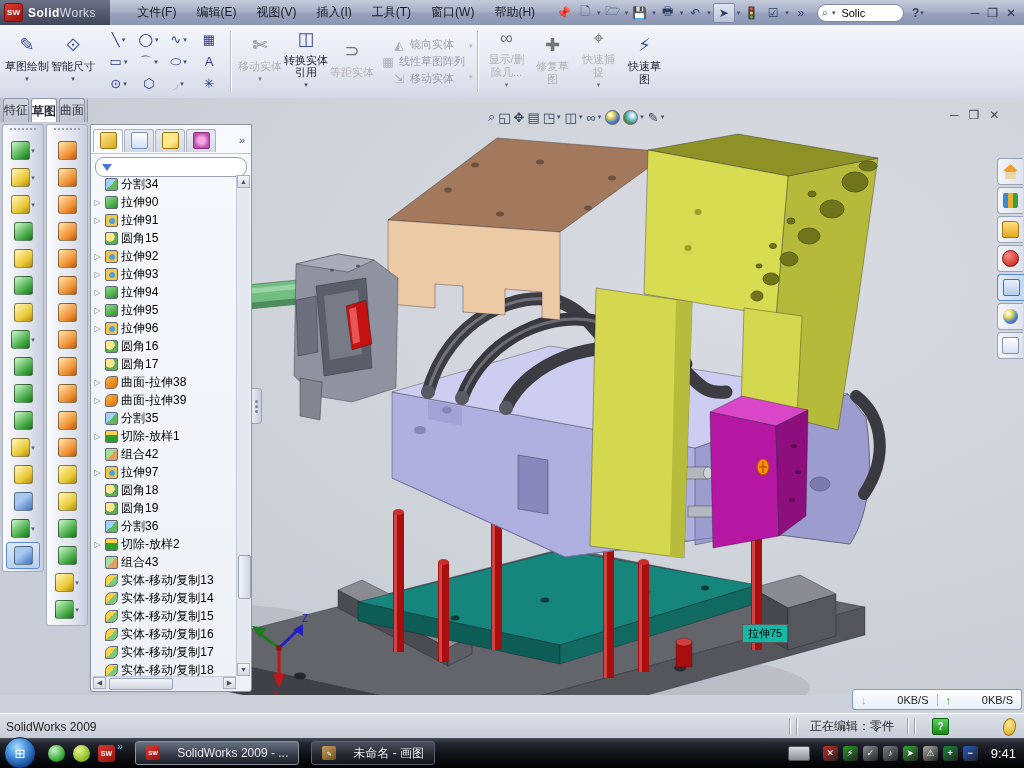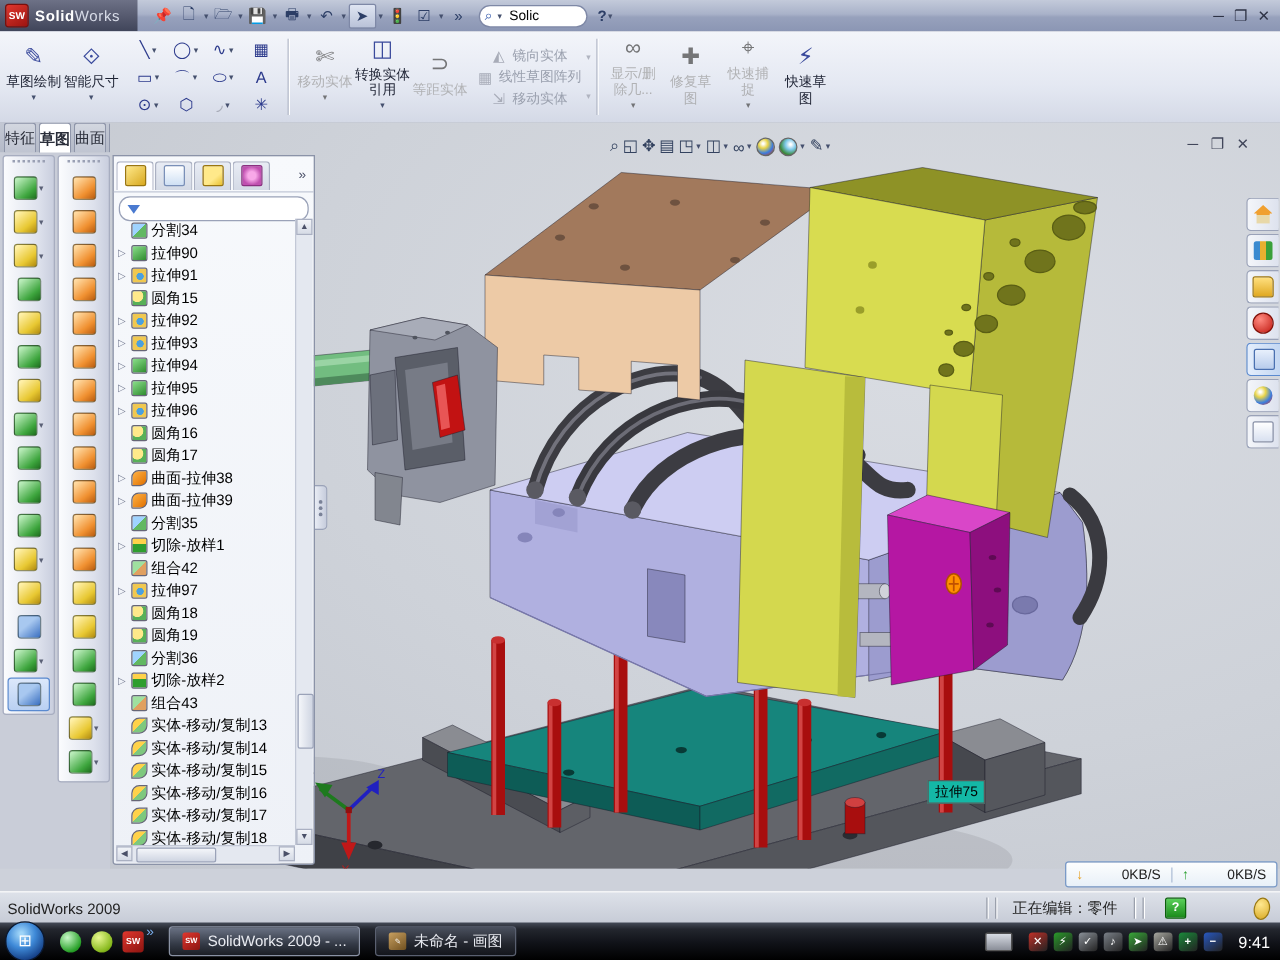--- a/index.html
+++ b/index.html
@@ -144,40 +144,49 @@
 
   
   .taskbar{position:absolute;left:0;top:738px;width:1024px;height:30px;background:linear-gradient(180deg,#454b58 0%,#23262e 18%,#101218 55%,#000 100%);display:flex;align-items:center;z-index:50}
   .orb{width:30px;height:30px;border-radius:50%;margin-left:4px;background:radial-gradient(circle at 40% 30%,#9ed4f8 5%,#3f8ad8 40%,#123a80 80%,#061b40 100%);border:1px solid #0a1830;display:flex;align-items:center;justify-content:center;color:#fff;font-size:13px}
   .qlaunch{display:flex;align-items:center;gap:8px;margin-left:12px}
   .ql{width:17px;height:17px;border-radius:50%}
   .ql-msgr{background:radial-gradient(circle at 35% 30%,#c8f8c8,#28a028 70%,#0a600a)}
   .ql-av{background:radial-gradient(circle at 35% 30%,#e8f890,#86b81c 70%,#3c6008)}
   .ql-sw{border-radius:3px;background:linear-gradient(145deg,#e0372e,#8c1410);color:#fff;font-size:7px;font-weight:bold;display:flex;align-items:center;justify-content:center}
   .qlmore{color:#7ab0f0;font-size:11px;margin-left:2px;align-self:flex-start;padding-top:2px}
-  .taskbtn{height:22px;margin-left:12px;padding:0 10px;display:flex;align-items:center;gap:6px;color:#e8eaf0;font-size:12px;border-radius:3px;border:1px solid #5a6070;background:linear-gradient(180deg,#4a505e,#23262e 60%,#14161c);max-width:170px;white-space:nowrap;overflow:hidden}
+  .taskbtn{height:22px;margin-left:12px;padding:0 10px;display:flex;align-items:center;gap:17px;color:#e8eaf0;font-size:12px;border-radius:3px;border:1px solid #5a6070;background:linear-gradient(180deg,#4a505e,#23262e 60%,#14161c);max-width:170px;white-space:nowrap;overflow:hidden}
   .taskbtn.active{background:linear-gradient(180deg,#6a7284,#343a46 60%,#1c1f26);border-color:#8a92a4}
   .tbico{width:14px;height:14px;border-radius:2px;flex:none;display:flex;align-items:center;justify-content:center;font-size:6px;font-weight:bold;color:#fff}
   .tbico.sw{background:linear-gradient(145deg,#e0372e,#8c1410)}
   .tbico.paint{background:linear-gradient(145deg,#c8a060,#705020)}
   .tray{margin-left:auto;display:flex;align-items:center;gap:5px;padding-right:8px}
   .kbicon{width:20px;height:13px;background:linear-gradient(180deg,#d8dce4,#8a8e98);border:1px solid #555;border-radius:2px;margin-right:8px}
   .trayic{width:15px;height:15px;border-radius:3px;display:flex;align-items:center;justify-content:center;font-size:9px;color:#fff;font-weight:bold}
   .clock{color:#fff;font-size:13px;margin-left:8px}
 </style>
 </head>
 <body>
 
 <div class="app">
 
   <div class="titlebar">
     <div class="logozone">
       <span class="swbadge">SW</span>
       <span class="logotext"><b>Solid</b><span class="lt2">Works</span></span>
     </div>
+    <div class="menus" id="menus">
+        <span class="menu">文件(F)</span>
+        <span class="menu">编辑(E)</span>
+        <span class="menu">视图(V)</span>
+        <span class="menu">插入(I)</span>
+        <span class="menu">工具(T)</span>
+        <span class="menu">窗口(W)</span>
+        <span class="menu">帮助(H)</span>
+      </div>
     <div class="tbicons" id="tbicons">
         <span class="tbi">📌</span>
         <span class="tbi">🗋</span>
         <span class="dd">▾</span>
         <span class="tbi">🗁</span>
         <span class="dd">▾</span>
         <span class="tbi">💾</span>
         <span class="dd">▾</span>
         <span class="tbi">🖶</span>
         <span class="dd">▾</span>

